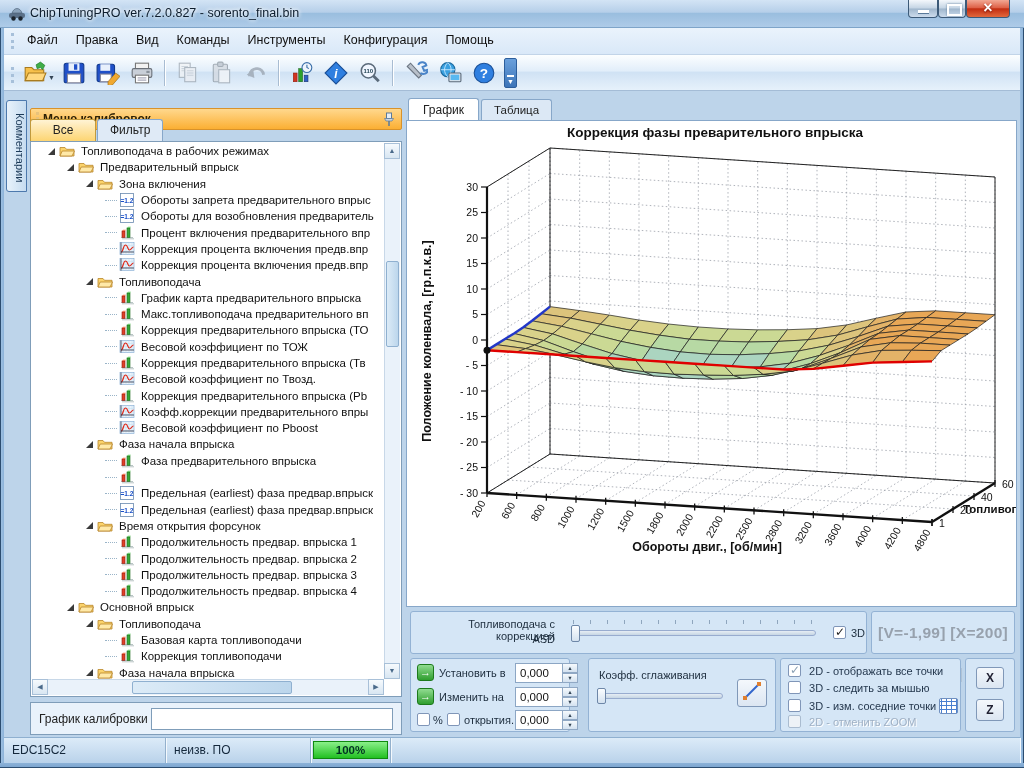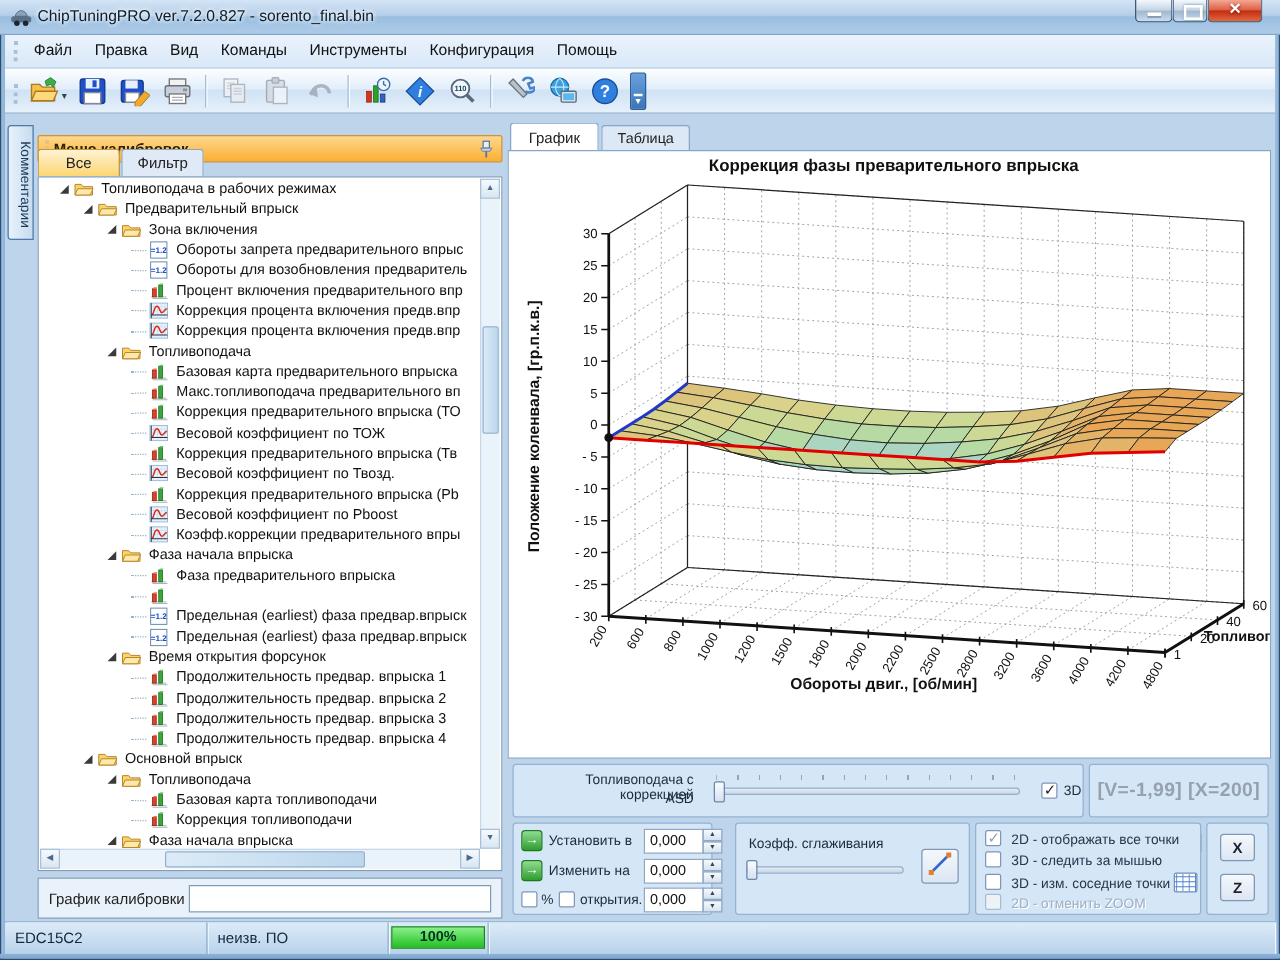--- a/index.html
+++ b/index.html
@@ -345,21 +345,21 @@
           </div>
           <div class="trow" style="padding-left: 73px;">
             <span class="stub"></span>
             <svg width="16" height="16" viewBox="0 0 16 16">
               <path d="M2 12.5h12M3 13.8h12" stroke="#9aa" stroke-width="0.7"></path>
               <rect x="3" y="6" width="3" height="6.5" fill="#e04028" stroke="#8e1a0c" stroke-width="0.6"></rect>
               <path d="M3 6l1-1.2h3L6 6z" fill="#f07858"></path>
               <rect x="8" y="3" width="3" height="9.5" fill="#38a838" stroke="#1a641a" stroke-width="0.6"></rect>
               <path d="M8 3l1-1.2h3L11 3z" fill="#70cc70"></path>
             </svg>
-            <span class="tlabel">Базовая карта предварительного впрыска</span>
+            <span class="tlabel">График карта предварительного впрыска</span>
           </div>
           <div class="trow" style="padding-left: 73px;">
             <span class="stub"></span>
             <svg width="16" height="16" viewBox="0 0 16 16">
               <path d="M2 12.5h12M3 13.8h12" stroke="#9aa" stroke-width="0.7"></path>
               <rect x="3" y="6" width="3" height="6.5" fill="#e04028" stroke="#8e1a0c" stroke-width="0.6"></rect>
               <path d="M3 6l1-1.2h3L6 6z" fill="#f07858"></path>
               <rect x="8" y="3" width="3" height="9.5" fill="#38a838" stroke="#1a641a" stroke-width="0.6"></rect>
               <path d="M8 3l1-1.2h3L11 3z" fill="#70cc70"></path>
             </svg>
@@ -419,31 +419,31 @@
             <span class="tlabel">Коррекция предварительного впрыска (Pb</span>
           </div>
           <div class="trow" style="padding-left: 73px;">
             <span class="stub"></span>
             <svg width="16" height="16" viewBox="0 0 16 16">
               <rect x="1" y="1.5" width="14" height="12" fill="#eaf4fd" stroke="#8ab0d4" stroke-width="0.7"></rect>
               <path d="M4 1.5v12M7 1.5v12M10 1.5v12M13 1.5v12M1 4.5h14M1 7.5h14M1 10.5h14" stroke="#c8dff0" stroke-width="0.6"></path>
               <path d="M2 11c2.5 0 2-7 4.5-7s2 5 4 5 2-3 4-3" fill="none" stroke="#e02818" stroke-width="1.2"></path>
               <path d="M2 1.5v12M2 11h13" stroke="#334" stroke-width="0.8"></path>
             </svg>
-            <span class="tlabel">Весовой коэффициент по Pboost</span>
+            <span class="tlabel">Коэфф.коррекции предварительного впры</span>
           </div>
           <div class="trow" style="padding-left: 73px;">
             <span class="stub"></span>
             <svg width="16" height="16" viewBox="0 0 16 16">
               <rect x="1" y="1.5" width="14" height="12" fill="#eaf4fd" stroke="#8ab0d4" stroke-width="0.7"></rect>
               <path d="M4 1.5v12M7 1.5v12M10 1.5v12M13 1.5v12M1 4.5h14M1 7.5h14M1 10.5h14" stroke="#c8dff0" stroke-width="0.6"></path>
               <path d="M2 11c2.5 0 2-7 4.5-7s2 5 4 5 2-3 4-3" fill="none" stroke="#e02818" stroke-width="1.2"></path>
               <path d="M2 1.5v12M2 11h13" stroke="#334" stroke-width="0.8"></path>
             </svg>
-            <span class="tlabel">Коэфф.коррекции предварительного впры</span>
+            <span class="tlabel">Весовой коэффициент по Pboost</span>
           </div>
           <div class="trow" style="padding-left: 54px;">
             <span class="exp"></span>
             <svg width="16" height="16" viewBox="0 0 16 16">
               <path d="M1 4.5h5l1.5 1.8H15V13H1z" fill="#fbd36b" stroke="#b9862c" stroke-width="0.8"></path>
               <path d="M1 13l2.2-5h12.3L13 13z" fill="#ffe9a8" stroke="#b9862c" stroke-width="0.8"></path>
             </svg>
             <span class="tlabel">Фаза начала впрыска</span>
           </div>
           <div class="trow" style="padding-left: 73px;">

